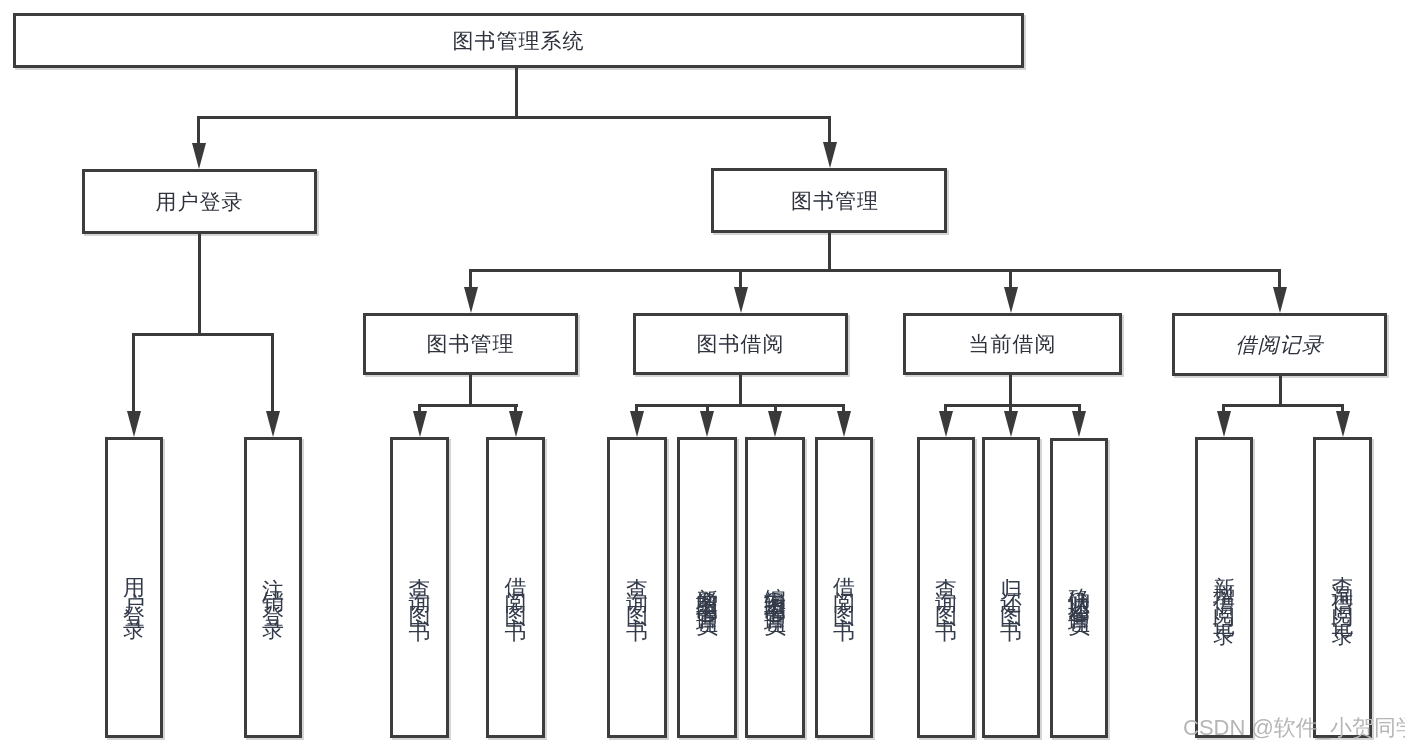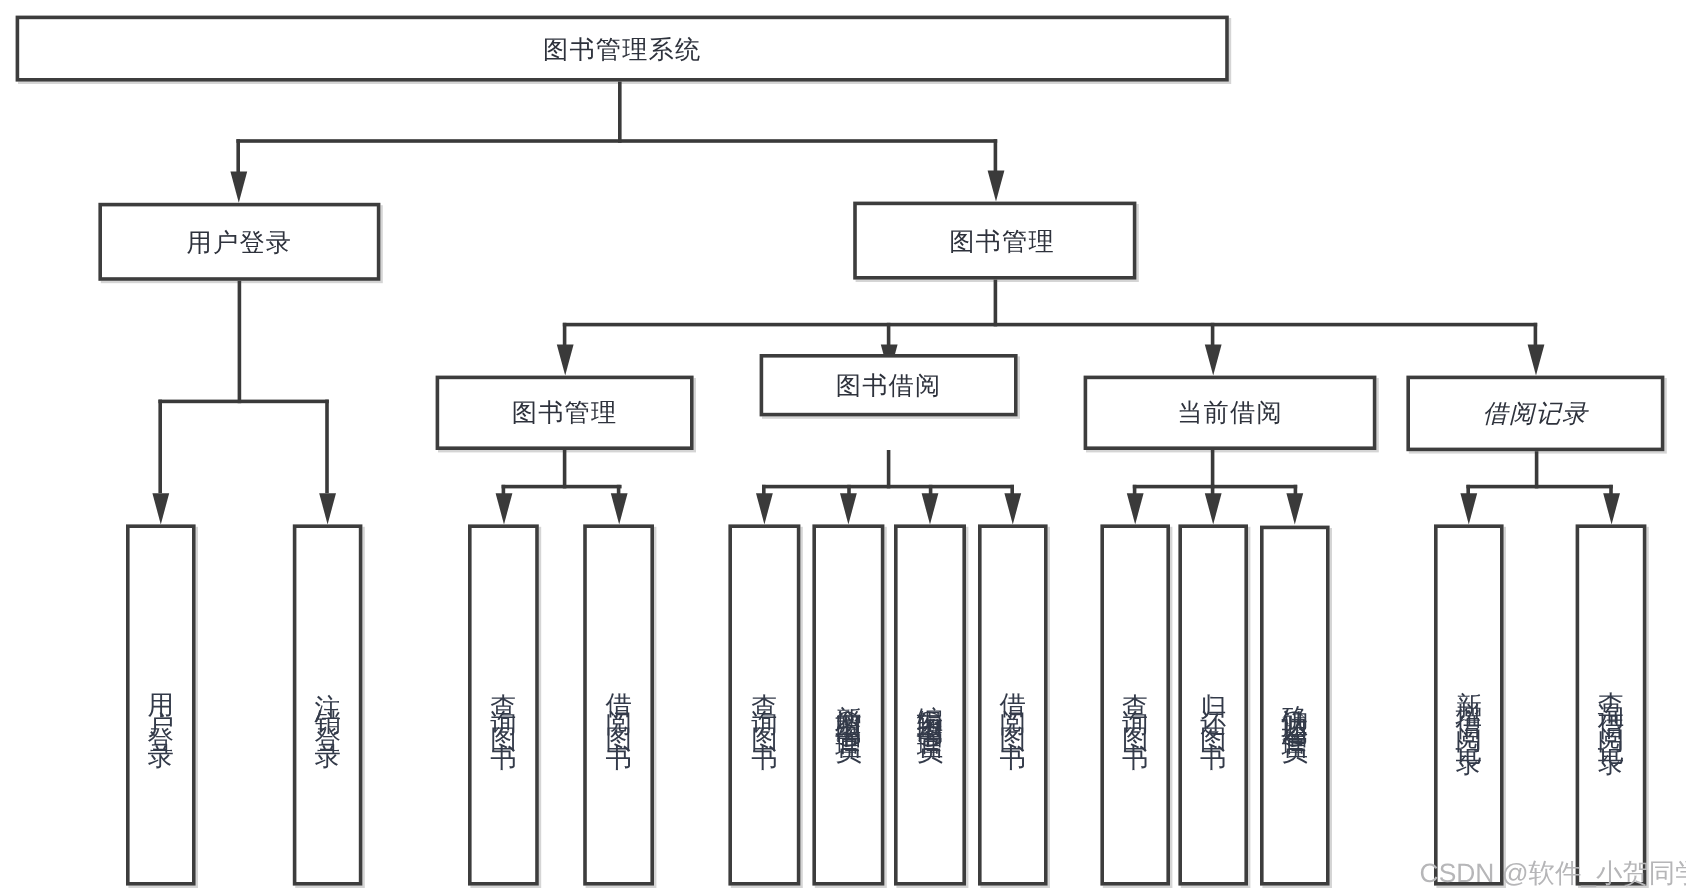--- a/index.html
+++ b/index.html
@@ -71,24 +71,24 @@
   <div class="vline" style="left:1009px;top:269px;height:21px;"></div>
   <div class="vline" style="left:1278px;top:269px;height:21px;"></div>
   <div class="arrow" style="left:464px;top:287px;"></div>
   <div class="arrow" style="left:734px;top:287px;"></div>
   <div class="arrow" style="left:1004px;top:287px;"></div>
   <div class="arrow" style="left:1273px;top:287px;"></div>
 
   <div class="box hbox" style="left:363px;top:313px;width:215px;height:62px;">
     <span>图书管理</span>
   </div>
-  <div class="box hbox" style="left:633px;top:295px;width:215px;height:52px;">
+  <div class="box hbox" style="left:633px;top:313px;width:215px;height:62px;">
     <span>图书借阅</span>
   </div>
-  <div class="box hbox" style="left:903px;top:313px;width:244px;height:62px;">
+  <div class="box hbox" style="left:903px;top:313px;width:219px;height:62px;">
     <span>当前借阅</span>
   </div>
   <div class="box hbox" style="left:1172px;top:313px;width:215px;height:63px;font-style:italic;">
     <span>借阅记录</span>
   </div>
 
   <div class="vline" style="left:469px;top:375px;height:32px;"></div>
   <div class="hline" style="left:418px;top:404px;width:100px;"></div>
   <div class="vline" style="left:418px;top:404px;height:9px;"></div>
   <div class="vline" style="left:514px;top:404px;height:9px;"></div>

